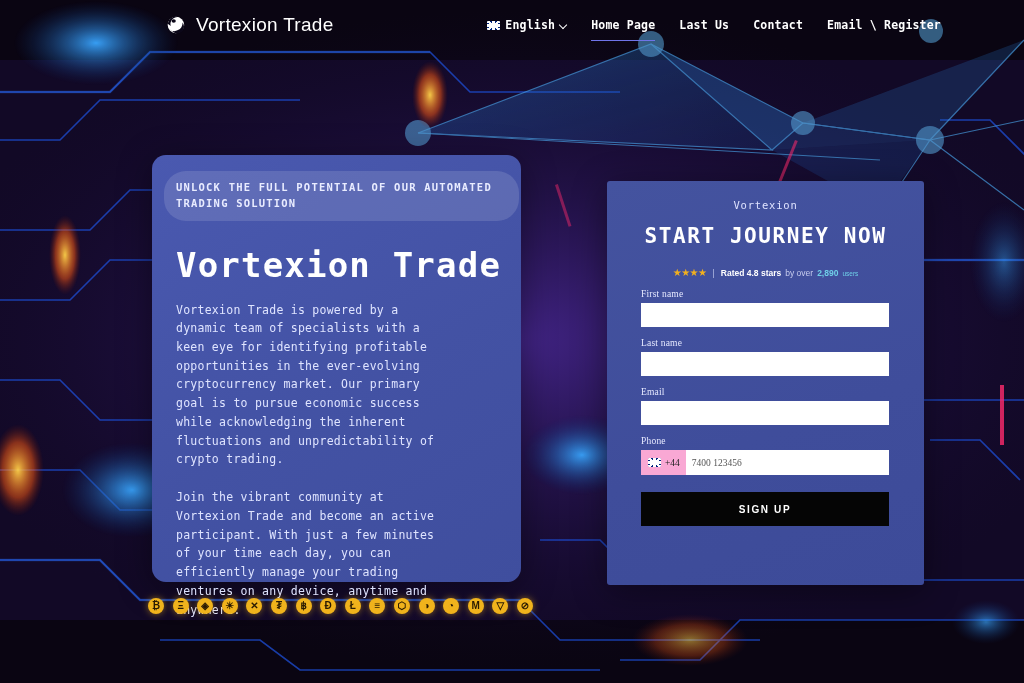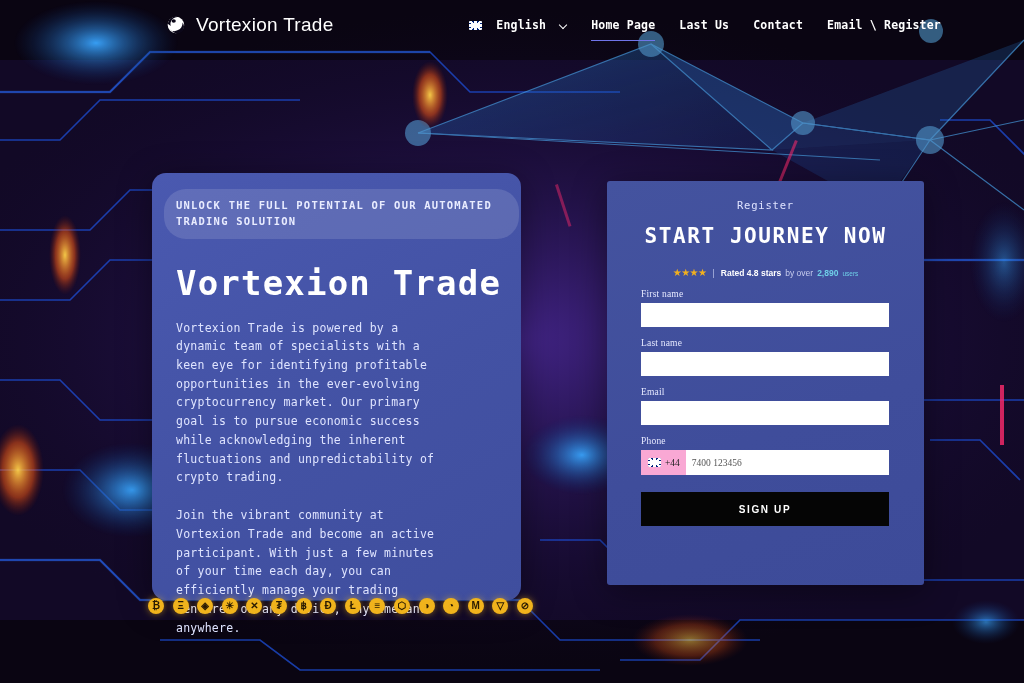--- a/index.html
+++ b/index.html
@@ -34,21 +34,21 @@
     margin-left:auto; margin-right:83px;
     display:flex; align-items:center; gap:0;
     font-family:"DejaVu Sans Mono", monospace;
     font-size:11.5px; font-weight:700; color:#ffffff;
   }
   .nav-item {
     padding:4px 0; margin-left:24px;
     white-space:nowrap; cursor:pointer; position:relative;
     letter-spacing:.2px;
   }
-  #lang-select { display:flex; align-items:center; gap:14px; margin-left:0;justify-content:center; }
+  #lang-select { display:flex; align-items:center; gap:5px; margin-left:0;justify-content:center; }
   .flag-uk {
     width:13px; height:9px; display:inline-block; position:relative;
     background:#00247d; border-radius:1px; overflow:hidden; flex:0 0 auto;
   }
   .flag-uk::before {
     content:""; position:absolute; left:0; top:0; width:100%; height:100%;
     background:
       linear-gradient(to bottom right, transparent 43%, #fff 43%, #fff 57%, transparent 57%),
       linear-gradient(to bottom left,  transparent 43%, #fff 43%, #fff 57%, transparent 57%);
   }
@@ -67,21 +67,21 @@
     transform:rotate(45deg);
   }
   #nav-home { }
   #nav-home .underline {
     position:absolute; left:0; right:0; bottom:-5px; height:1.5px;
     background:#6f74e8;
   }
 
   
   #left-card {
-    position:absolute; left:152px; top:173px; width:369px; height:427px;
+    position:absolute; left:152px; top:155px; width:369px; height:427px;
     background:linear-gradient(150deg, #4a59b0 0%, #4352a4 55%, #3f4e9e 100%);
     border-radius:14px; z-index:30;
     box-shadow:0 6px 34px rgba(0,0,0,.42);
     padding:16px 18px 0 12px;
   }
   #eyebrow {
     background:rgba(255,255,255,.13);
     border-radius:22px;
     padding:9px 12px 9px 12px;
     color:#e9ecff;
@@ -288,21 +288,21 @@
 </div>
 
 <section id="left-card">
   <div id="eyebrow">UNLOCK THE FULL POTENTIAL OF OUR AUTOMATED TRADING SOLUTION</div>
   <h1 id="hero-title">Vortexion Trade</h1>
   <p class="body-p" id="body-p1">Vortexion Trade is powered by a dynamic team of specialists with a keen eye for identifying profitable opportunities in the ever-evolving cryptocurrency market. Our primary goal is to pursue economic success while acknowledging the inherent fluctuations and unpredictability of crypto trading.</p>
   <p class="body-p" id="body-p2">Join the vibrant community at Vortexion Trade and become an active participant. With just a few minutes of your time each day, you can efficiently manage your trading ventures on any device, anytime and anywhere.</p>
 </section>
 
 <section id="right-card">
-  <div id="reg-eyebrow">Register</div>
+  <div id="reg-eyebrow">Vortexion</div>
   <div id="reg-title">START JOURNEY NOW</div>
 
   <div id="rating-row">
     <span id="stars">★★★★</span>
     <span class="rate-div">|</span>
     <span class="rate-strong">Rated 4.8 stars</span>
     <span class="rate-dim"> by over </span>
     <span class="rate-count">2,890</span>
     <span class="rate-users">users</span>
   </div>

